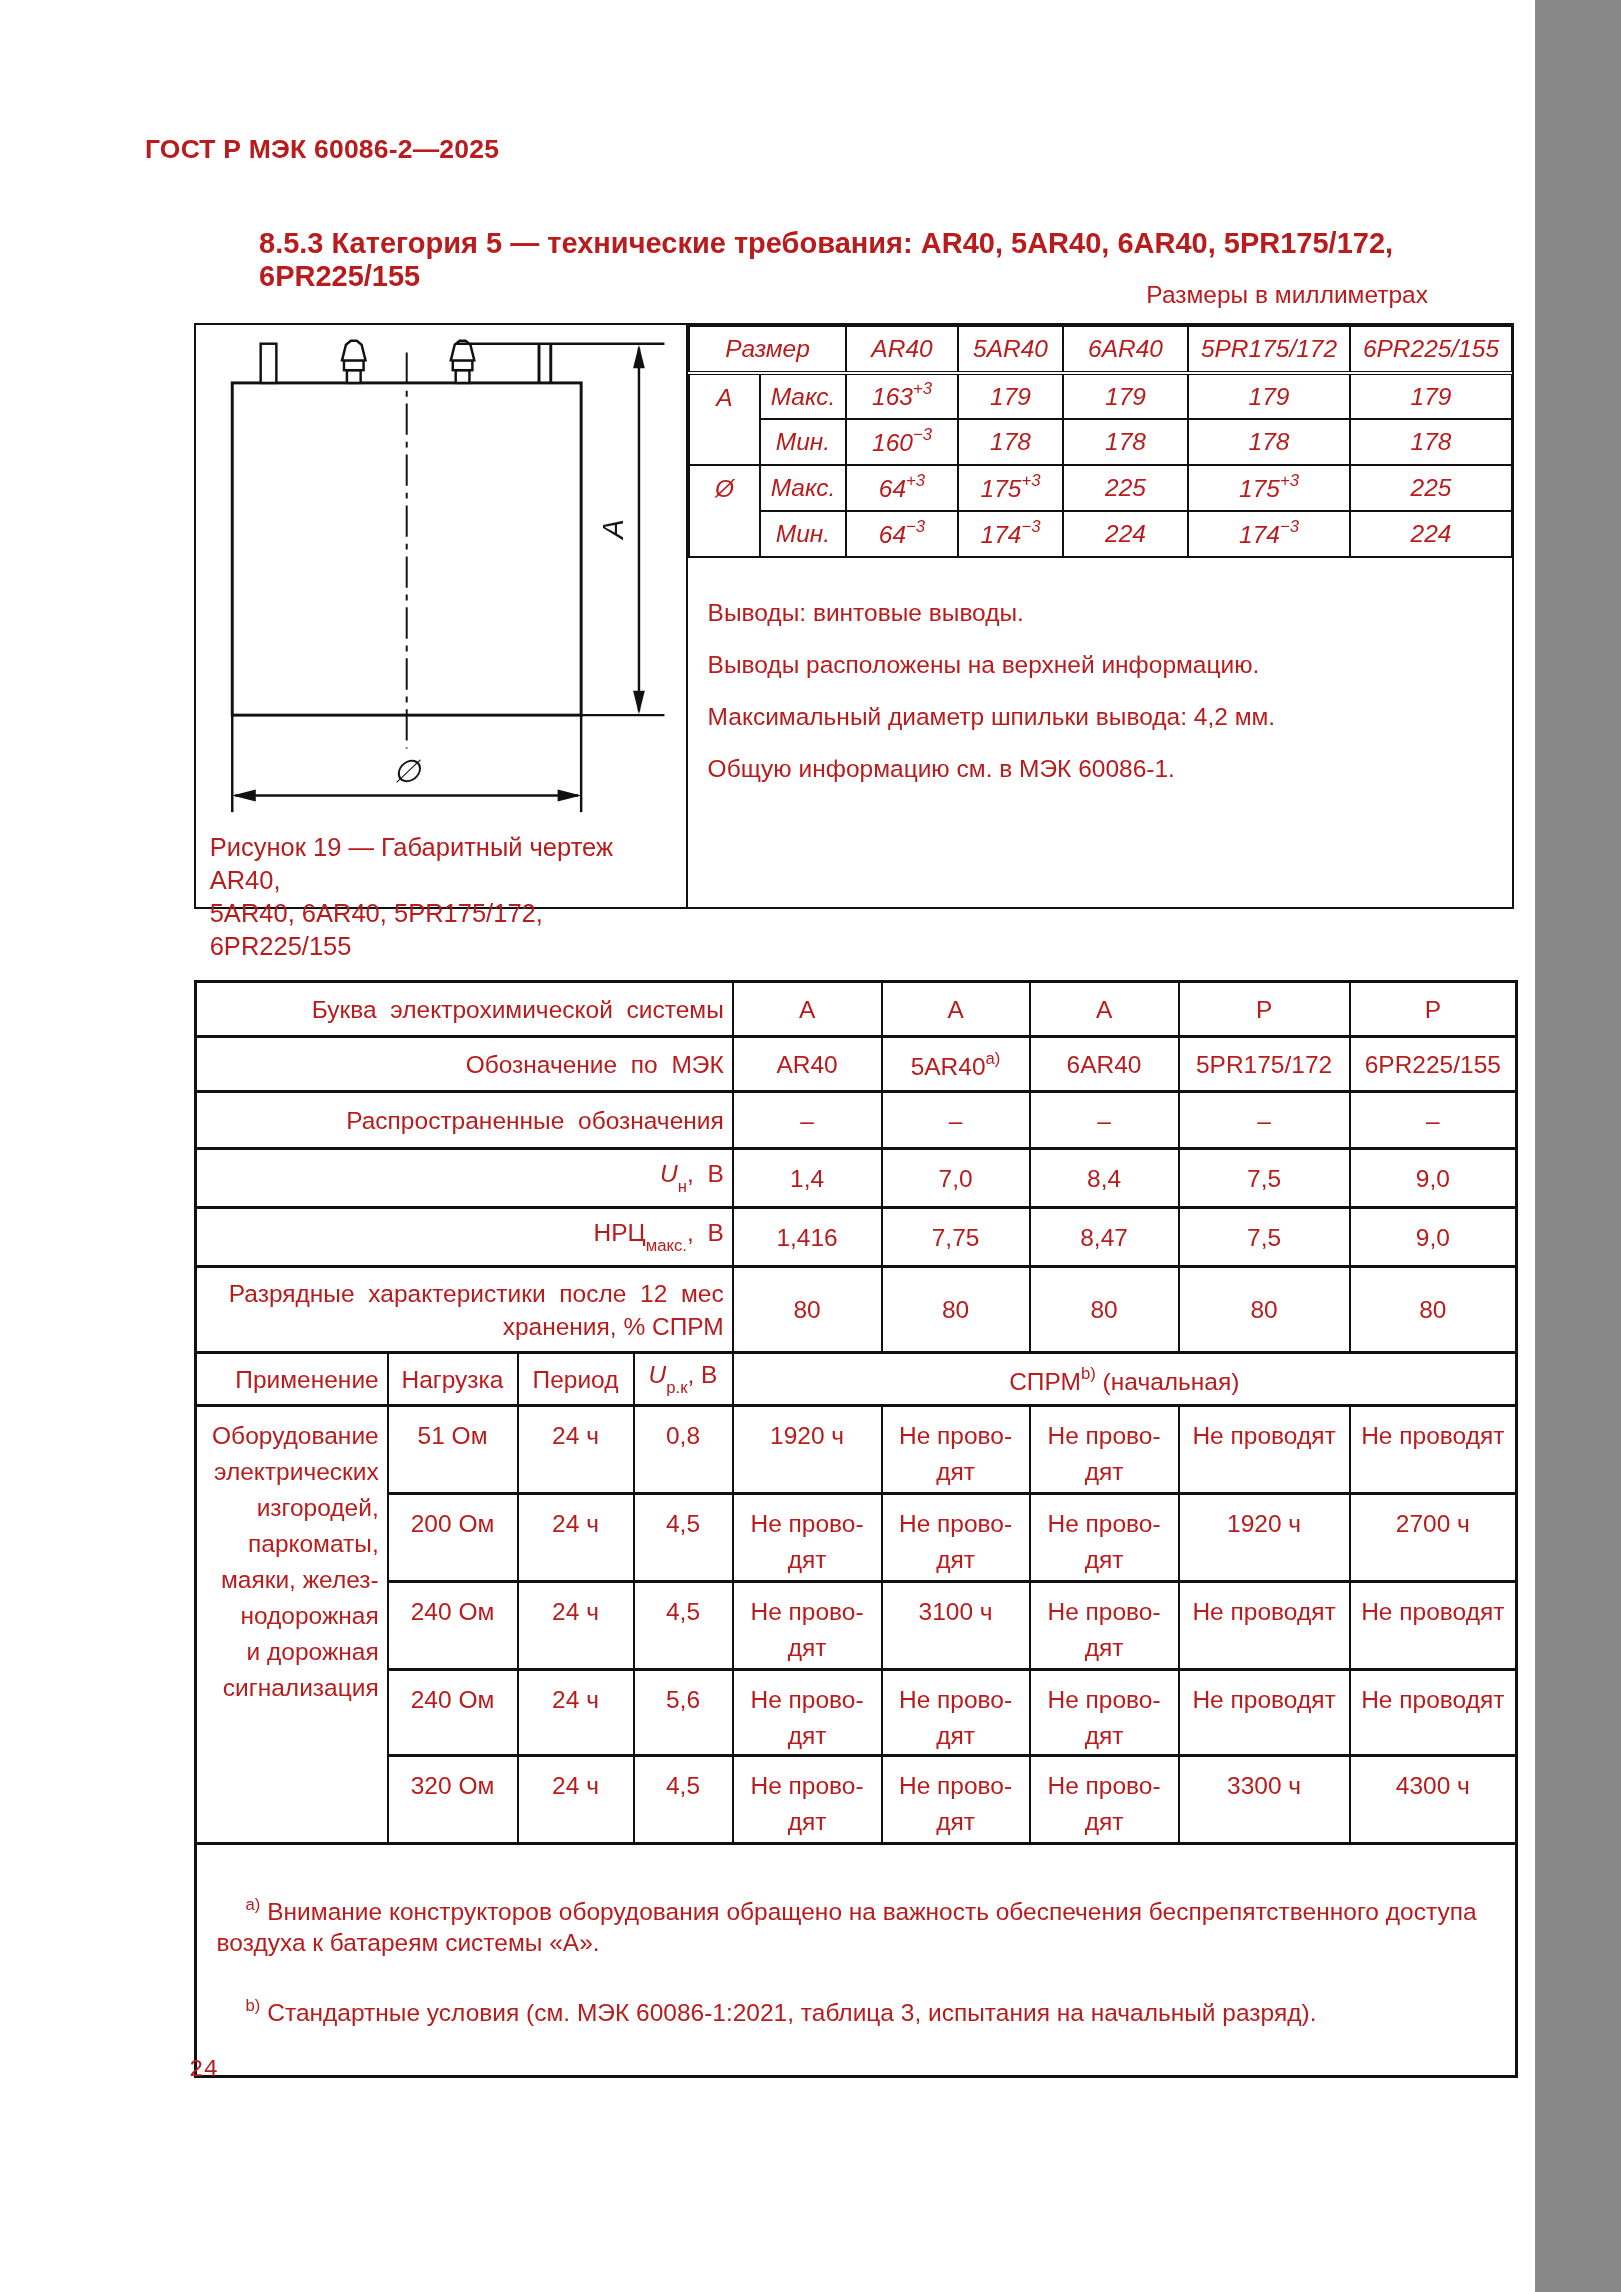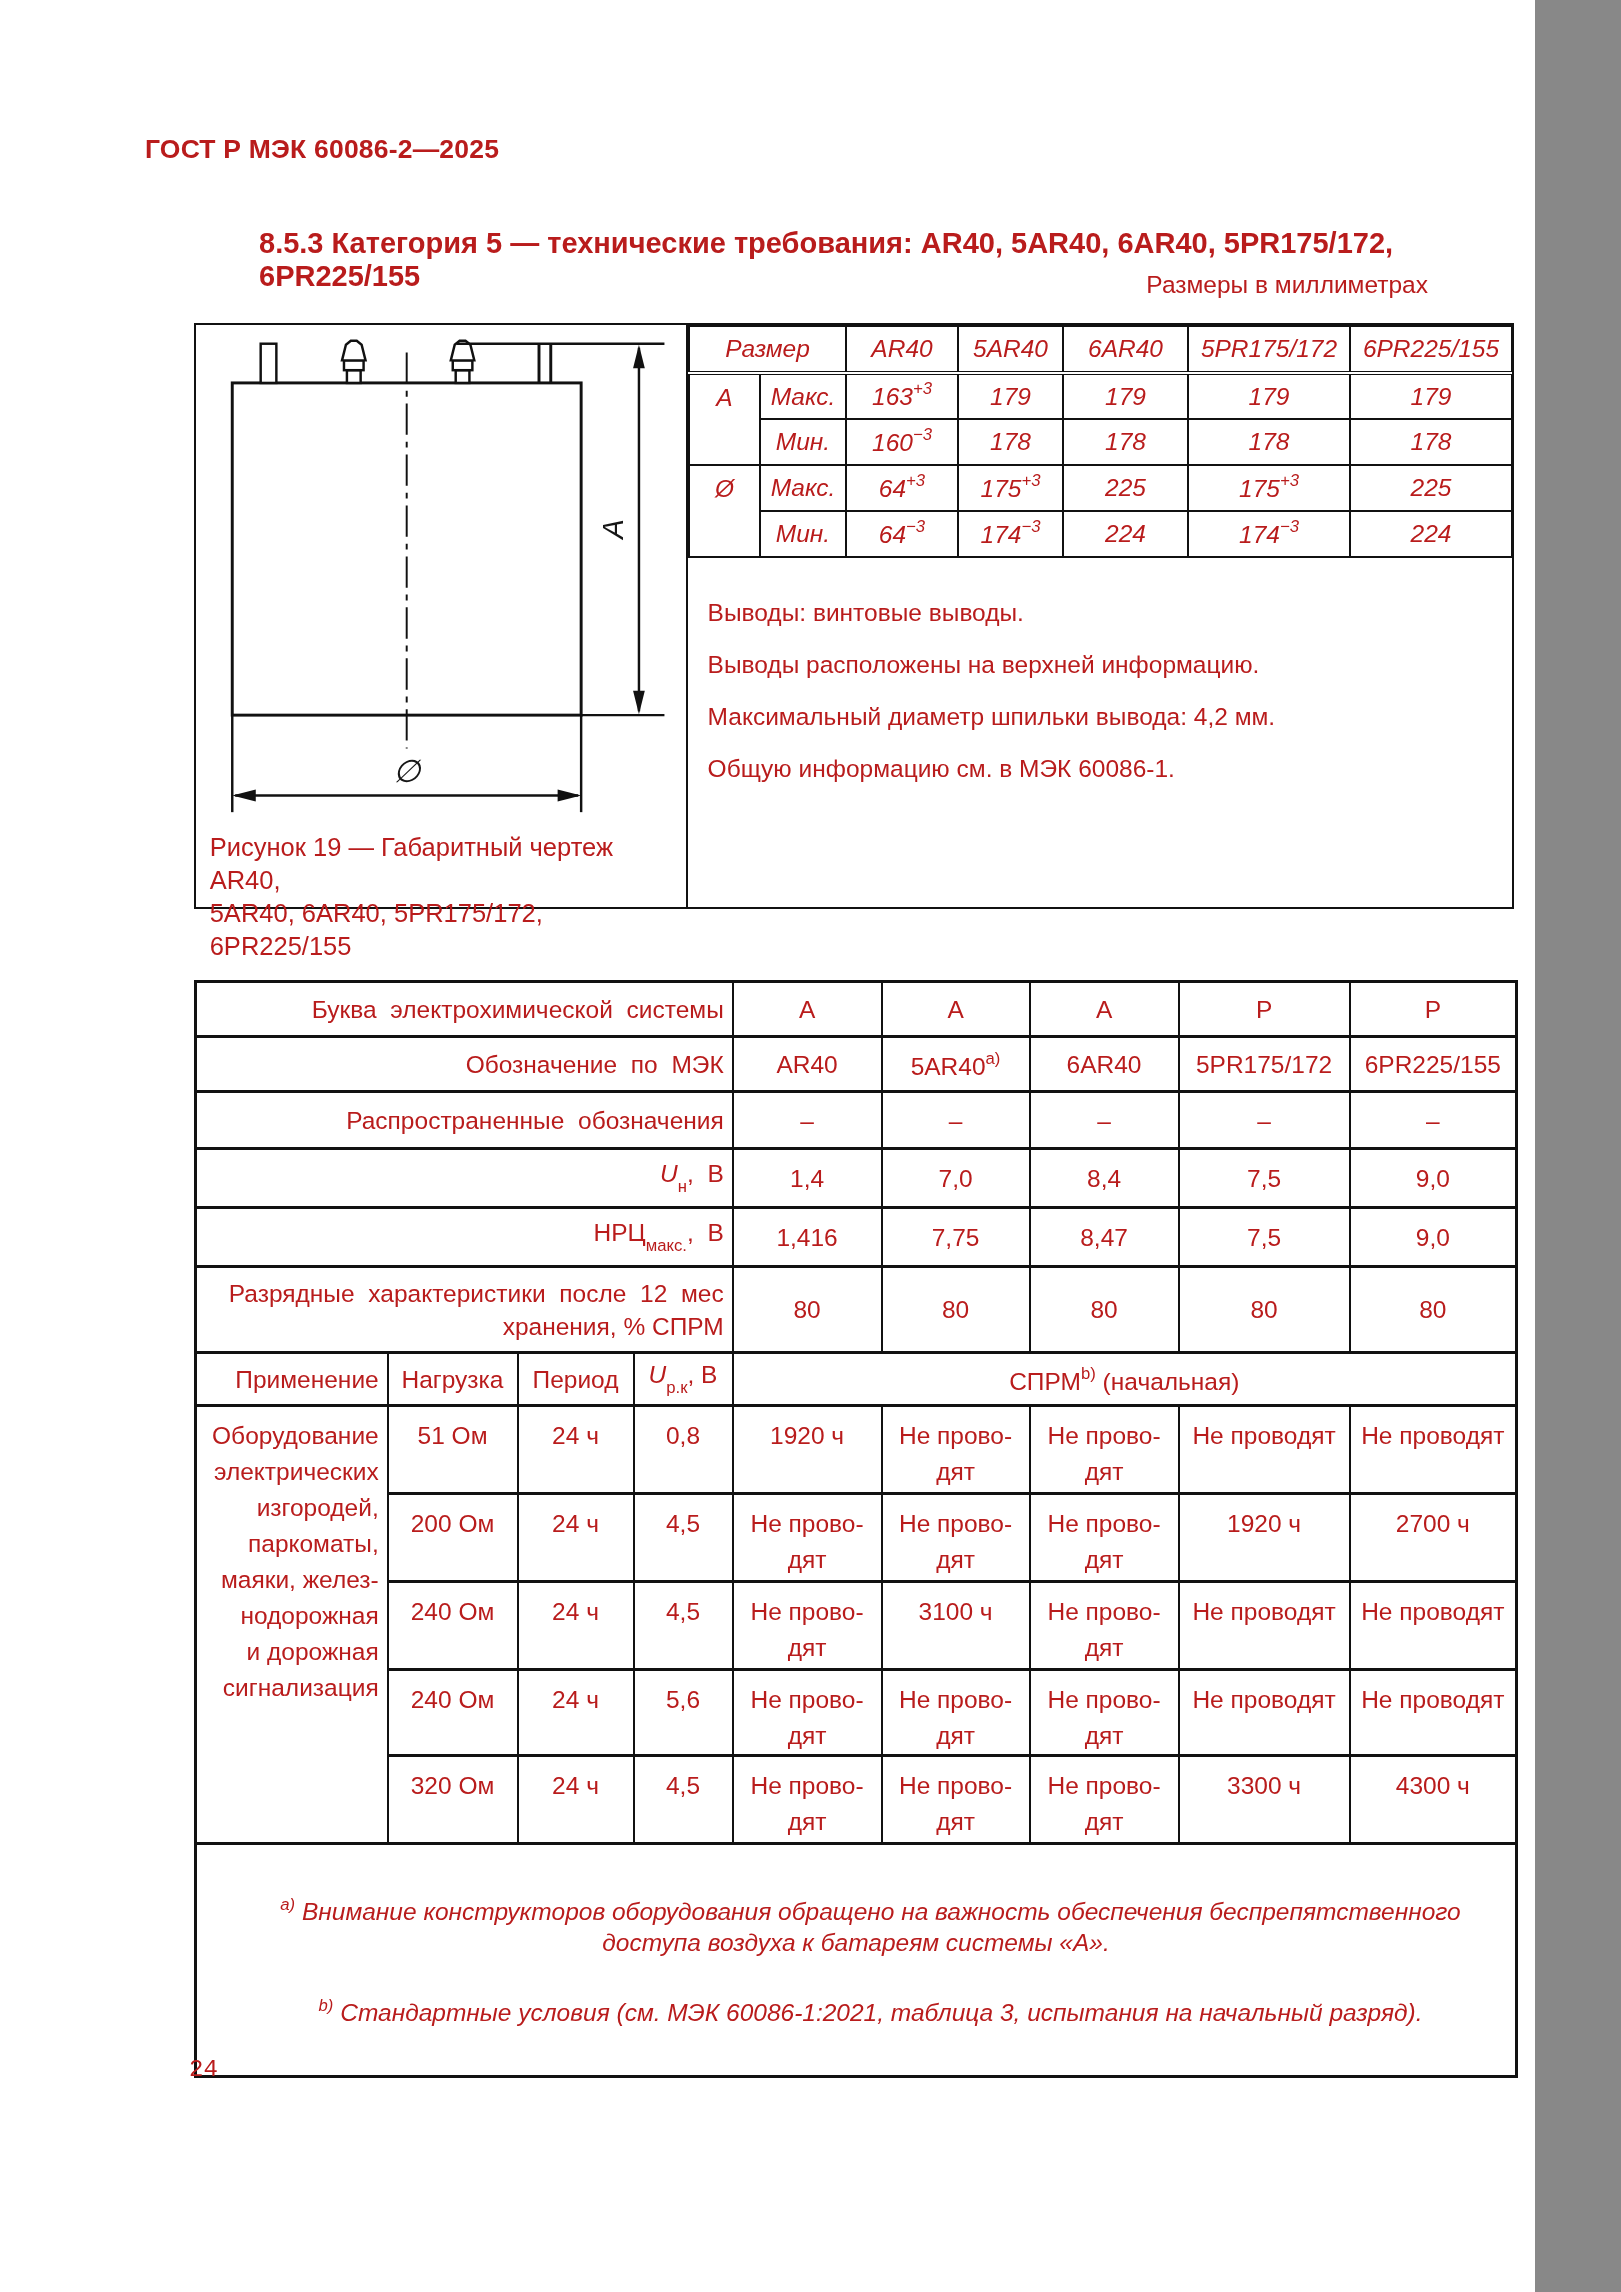--- a/index.html
+++ b/index.html
@@ -14,21 +14,21 @@
   }
   .doc-code {
     position: absolute; left: 145px; top: 134px;
     font-size: 26.5px; font-weight: bold; letter-spacing: 0.2px;
   }
   .section-title {
     position: absolute; left: 259px; top: 227px;
     font-size: 29px; font-weight: bold;
   }
   .units-note {
-    position: absolute; right: 107px; top: 271px;
+    position: absolute; right: 107px; top: 281px;
     font-size: 24.5px;
   }
   
   .figure-box {
     position: absolute; left: 194px; top: 323px;
     width: 1320px; height: 586px;
     border: 2.9px solid #111;
     display: flex;
   }
   .fig-left {
@@ -65,21 +65,21 @@
   }
   .main td.lbl { text-align: right; padding-left: 13.7px; padding-right: 7.8px; }
   .main td.lbl::first-line { word-spacing: 6.9px; }
   .main tr.app td { vertical-align: top; padding-top: 10.8px; line-height: 36px; }
   .main td.app-cell { text-align: right; padding: 10.8px 7.8px 0 11.8px; line-height: 40px; }
   .main sup { font-size: 16.7px; position: relative; top: -2px; }
   .main sub { font-size: 16.7px; position: relative; bottom: -3.9px; }
   .r56 { height: 55px; } .r58 { height: 57px; } .r60 { height: 59px; }
   .r88 { height: 86px; } .r54 { height: 53px; } .r90 { height: 88px; }
   td.fnotes { text-align: left; padding: 11.8px 19.6px 13.7px 19.6px; vertical-align: top; }
-  .fn { font-size: 24.5px; line-height: 31px; text-indent: 29px; text-align: center; font-style: italic; }
+  .fn { font-size: 24.5px; line-height: 31px; text-indent: 29px; text-align: left; }
   .fn sup { font-size: 16.7px; position: relative; top: -1px; }
   .page-number { position: absolute; left: 189px; top: 2056px; font-size: 24px; font-family: Liberation Mono, monospace; }
   svg text { font-family: "Liberation Sans", sans-serif; }
 </style>
 </head>
 <body>
 
 <div class="page">
 
   <div class="doc-code">ГОСТ Р МЭК 60086-2—2025</div>

